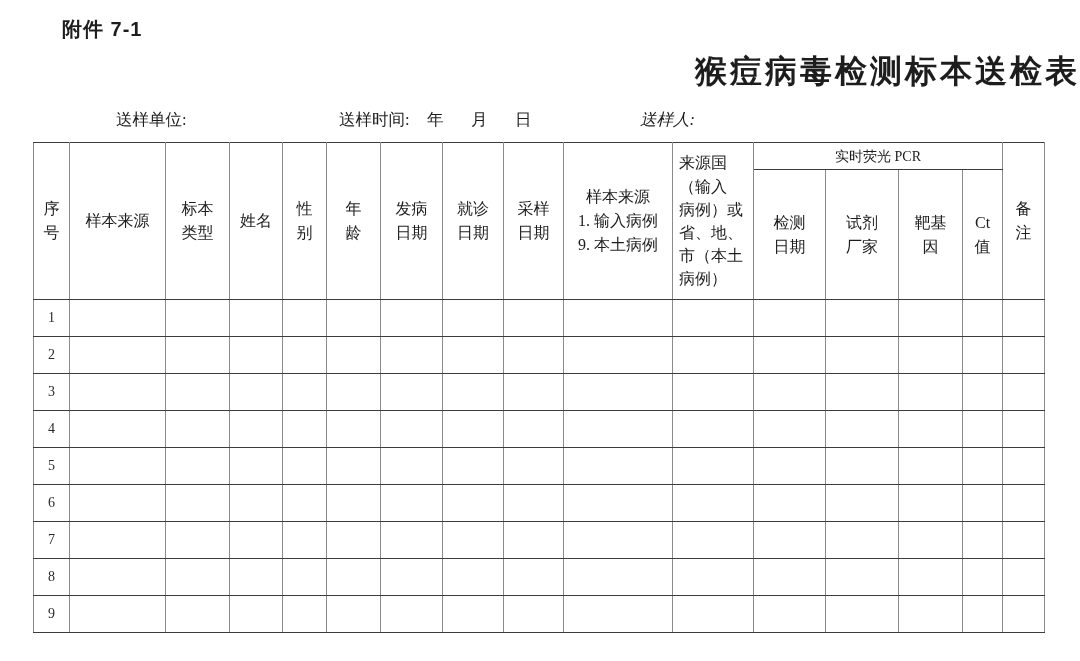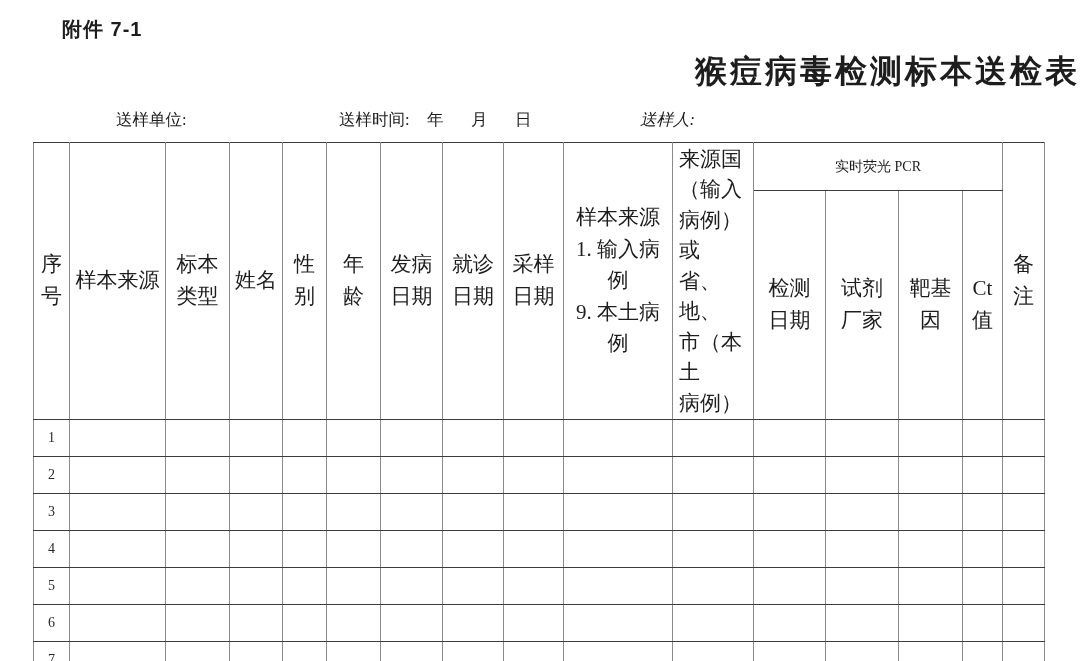--- a/index.html
+++ b/index.html
@@ -61,21 +61,21 @@
     border-left: 1px solid #8a8a8a;
     border-right: 1px solid #8a8a8a;
     border-top: 1px solid #3c3c3c;
     border-bottom: 1px solid #3c3c3c;
     padding: 1px 2px;
     overflow: hidden;
   }
   table.form-table { border: 1.5px solid #333333; }
   table.form-table th {
     font-weight: normal;
-    font-size: 21px;
+    font-size: 16px;
     line-height: 1.5;
     text-align: center;
     vertical-align: middle;
     white-space: pre-line;
   }
   table.form-table th.origin-col {
     text-align: left;
     padding-left: 6px;
     line-height: 1.45;
   }

